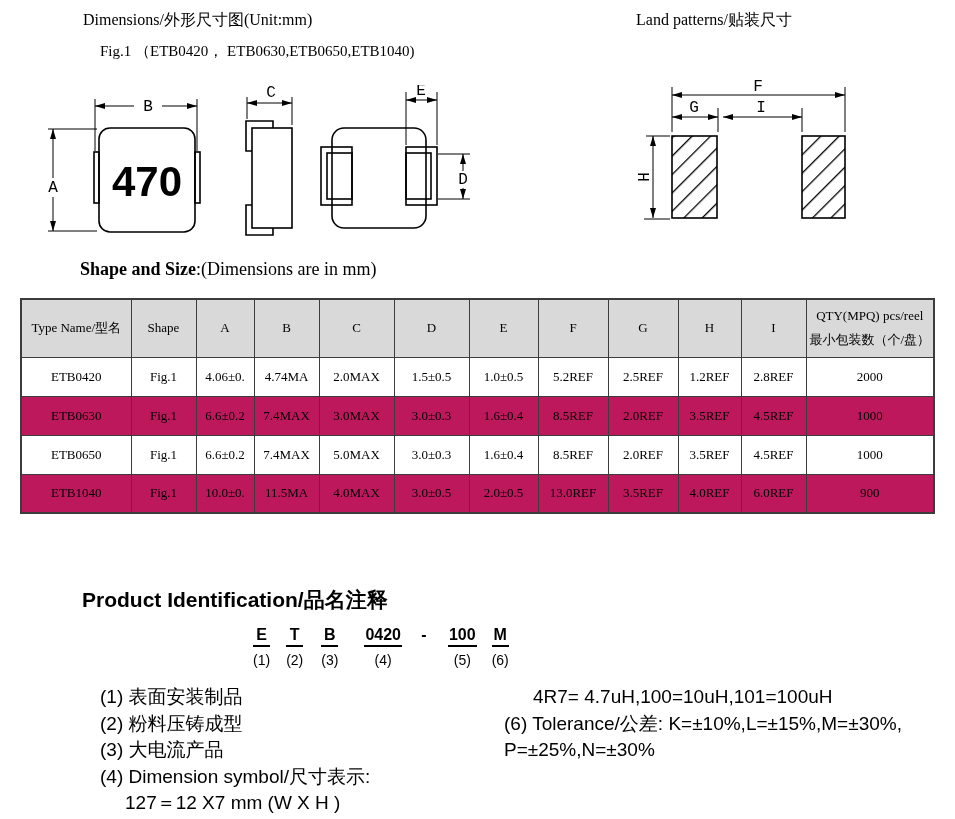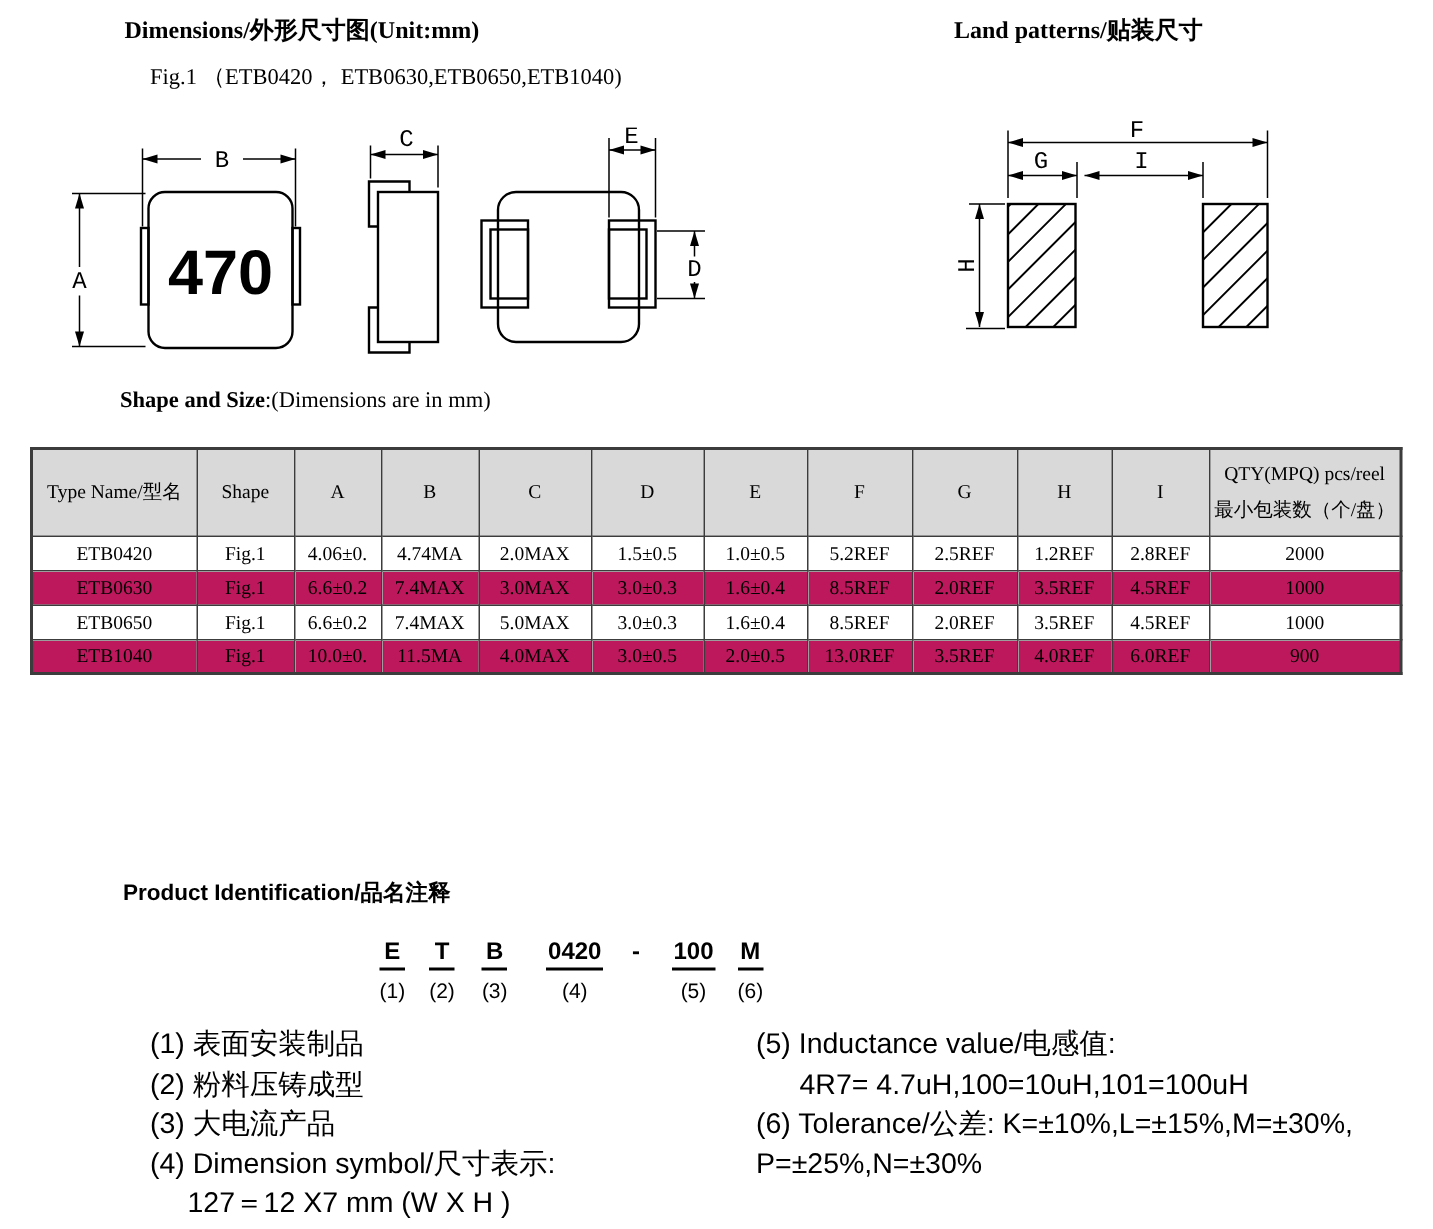--- a/index.html
+++ b/index.html
@@ -1,41 +1,41 @@
 <!DOCTYPE html>
 <html><head>
 <meta charset="utf-8">
 <style>
   * { margin:0; padding:0; box-sizing:border-box; }
   html,body { background:#fff; }
   body { width:955px; height:819px; position:relative; overflow:hidden;
          font-family:"Liberation Serif", serif; color:#000; }
   .abs { position:absolute; }
-  .hd  { font-family:"Liberation Serif", serif; font-weight:bold; font-size:16px; }
+  .hd  { font-family:"Liberation Serif", serif; font-weight:normal; font-size:16px; }
   .fig { font-family:"Liberation Serif", serif; font-size:15px; }
-  .shape-line { font-family:"Liberation Serif", serif; font-size:15px; }
+  .shape-line { font-family:"Liberation Serif", serif; font-size:18px; }
   .shape-line .b { font-weight:bold; }
 
   svg { display:block; }
   .dln { stroke:#000; stroke-width:1; fill:none; }
   .oln { stroke:#000; stroke-width:1.6; fill:none; }
   .arr { fill:#000; stroke:none; }
   .dimtxt { font-family:"Liberation Mono", monospace; font-size:16px; fill:#000; }
   .mark { font-family:"Liberation Sans", sans-serif; font-weight:bold; font-size:42px; fill:#000; }
 
   table.spec { border-collapse:collapse; table-layout:fixed; width:913px;
                font-size:13px; font-family:"Liberation Serif", serif;
                border:2px solid #3c3c3c; }
   table.spec td { border:1px solid #3c3c3c; text-align:center; vertical-align:middle;
-                  height:23px; padding:0 1px; overflow:hidden; white-space:nowrap; }
+                  height:39px; padding:0 1px; overflow:hidden; white-space:nowrap; }
   table.spec thead td { height:58px; background:#d9d9d9; }
   table.spec tr.shade td { background:#be185d; }
   .qtycell div { line-height:1.9; }
 
-  .ps-head { font-family:"Liberation Sans", sans-serif; font-weight:bold; font-size:15px; }
+  .ps-head { font-family:"Liberation Sans", sans-serif; font-weight:bold; font-size:21px; }
   .code-row { display:flex; align-items:flex-start; font-family:"Liberation Sans", sans-serif; }
   .code-col { text-align:center; }
   .code-part { font-weight:bold; font-size:16px; min-width:12px; padding:0 1px 1px; }
   .code-part.u { border-bottom:2px solid #000; }
   .code-label { font-size:14px; margin-top:5px; }
   .notes { font-family:"Liberation Sans", sans-serif; font-size:19px; line-height:26.6px; }
   .notes .indent-l { padding-left:25px; }
   .notes .indent-r { padding-left:29px; }
 </style>
 </head>
@@ -278,19 +278,18 @@
 
   <div class="abs notes" style="left:100px;top:684px">
     <div>(1) 表面安装制品</div>
     <div>(2) 粉料压铸成型</div>
     <div>(3) 大电流产品</div>
     <div>(4) Dimension symbol/尺寸表示:</div>
     <div class="indent-l">127＝12 X7 mm (W X H )</div>
   </div>
 
   <div class="abs notes" style="left:504px;top:684px">
-    <div>(5) Inductance value/电感值:</div>
     <div class="indent-r">4R7= 4.7uH,100=10uH,101=100uH</div>
     <div>(6) Tolerance/公差: K=±10%,L=±15%,M=±30%,</div>
     <div>P=±25%,N=±30%</div>
   </div>
 
 </div>
 
 </body></html>

